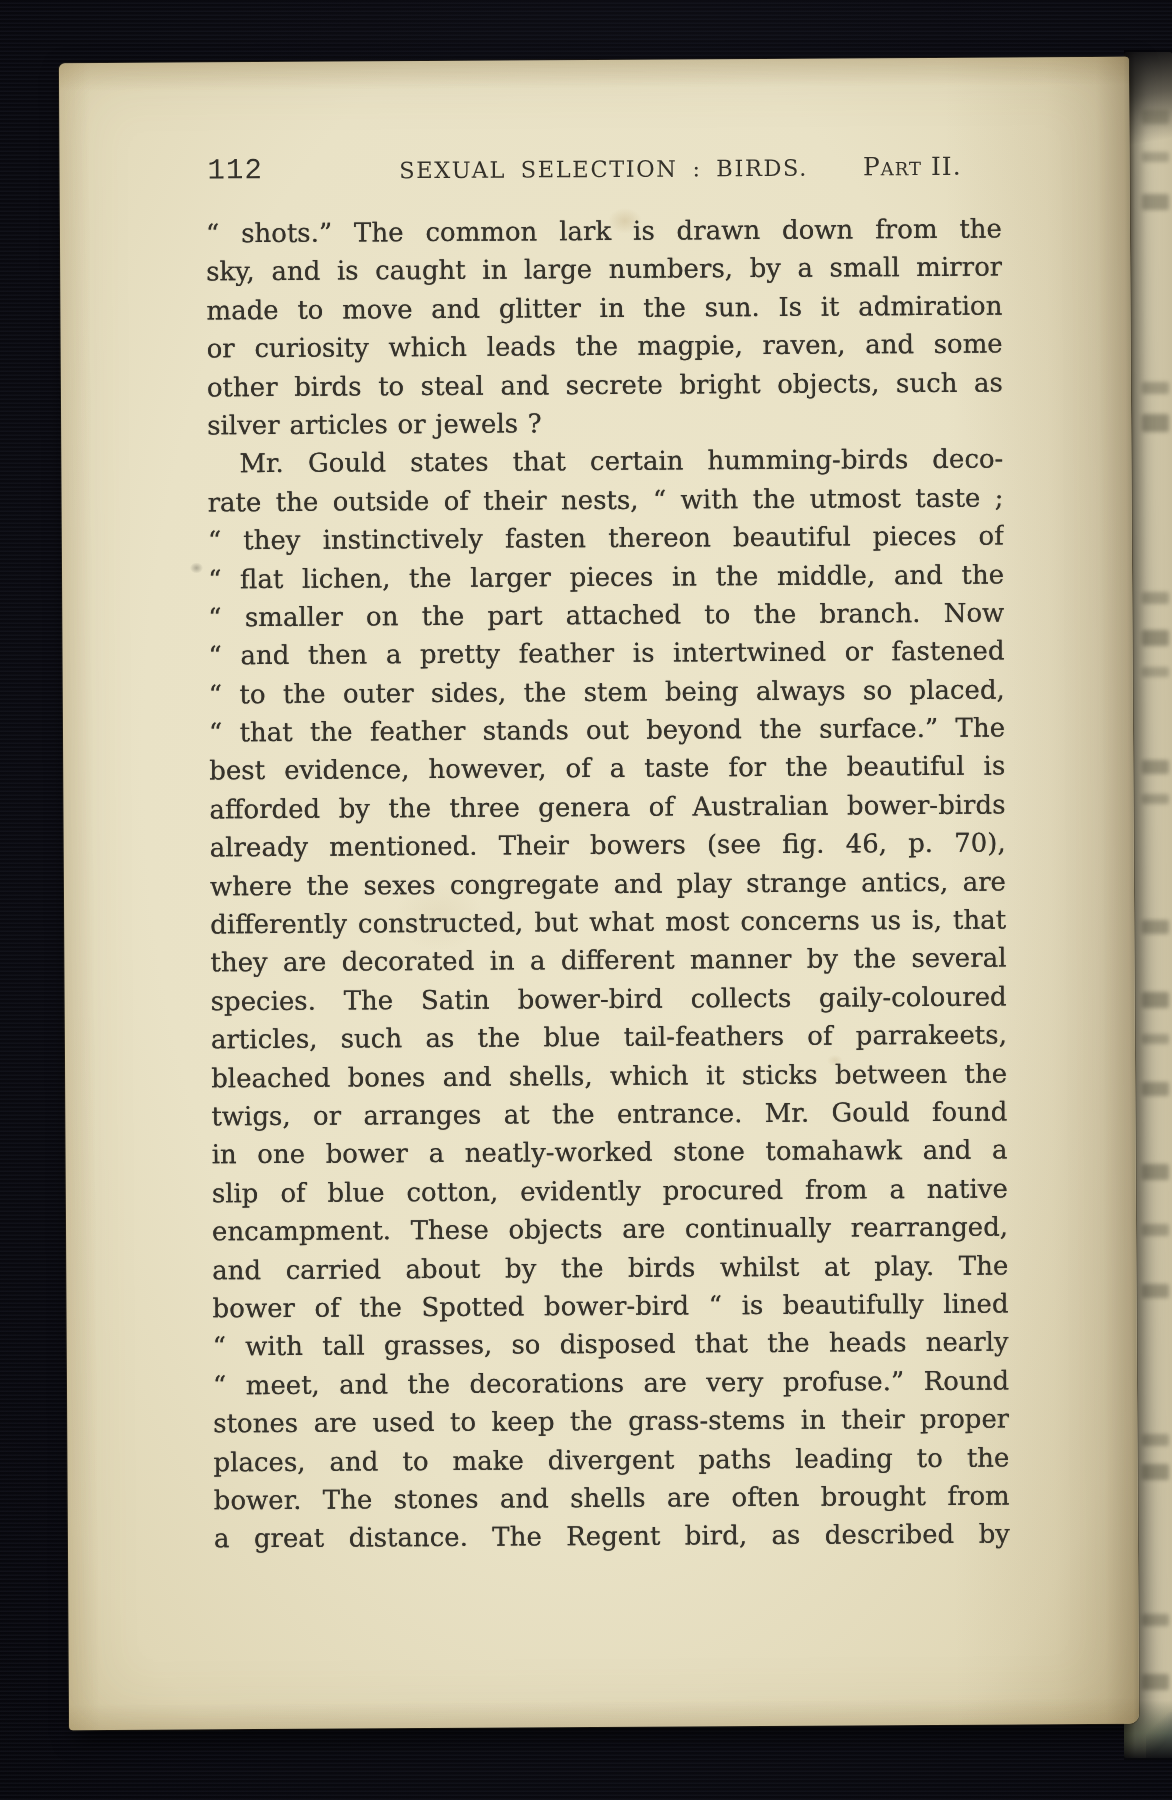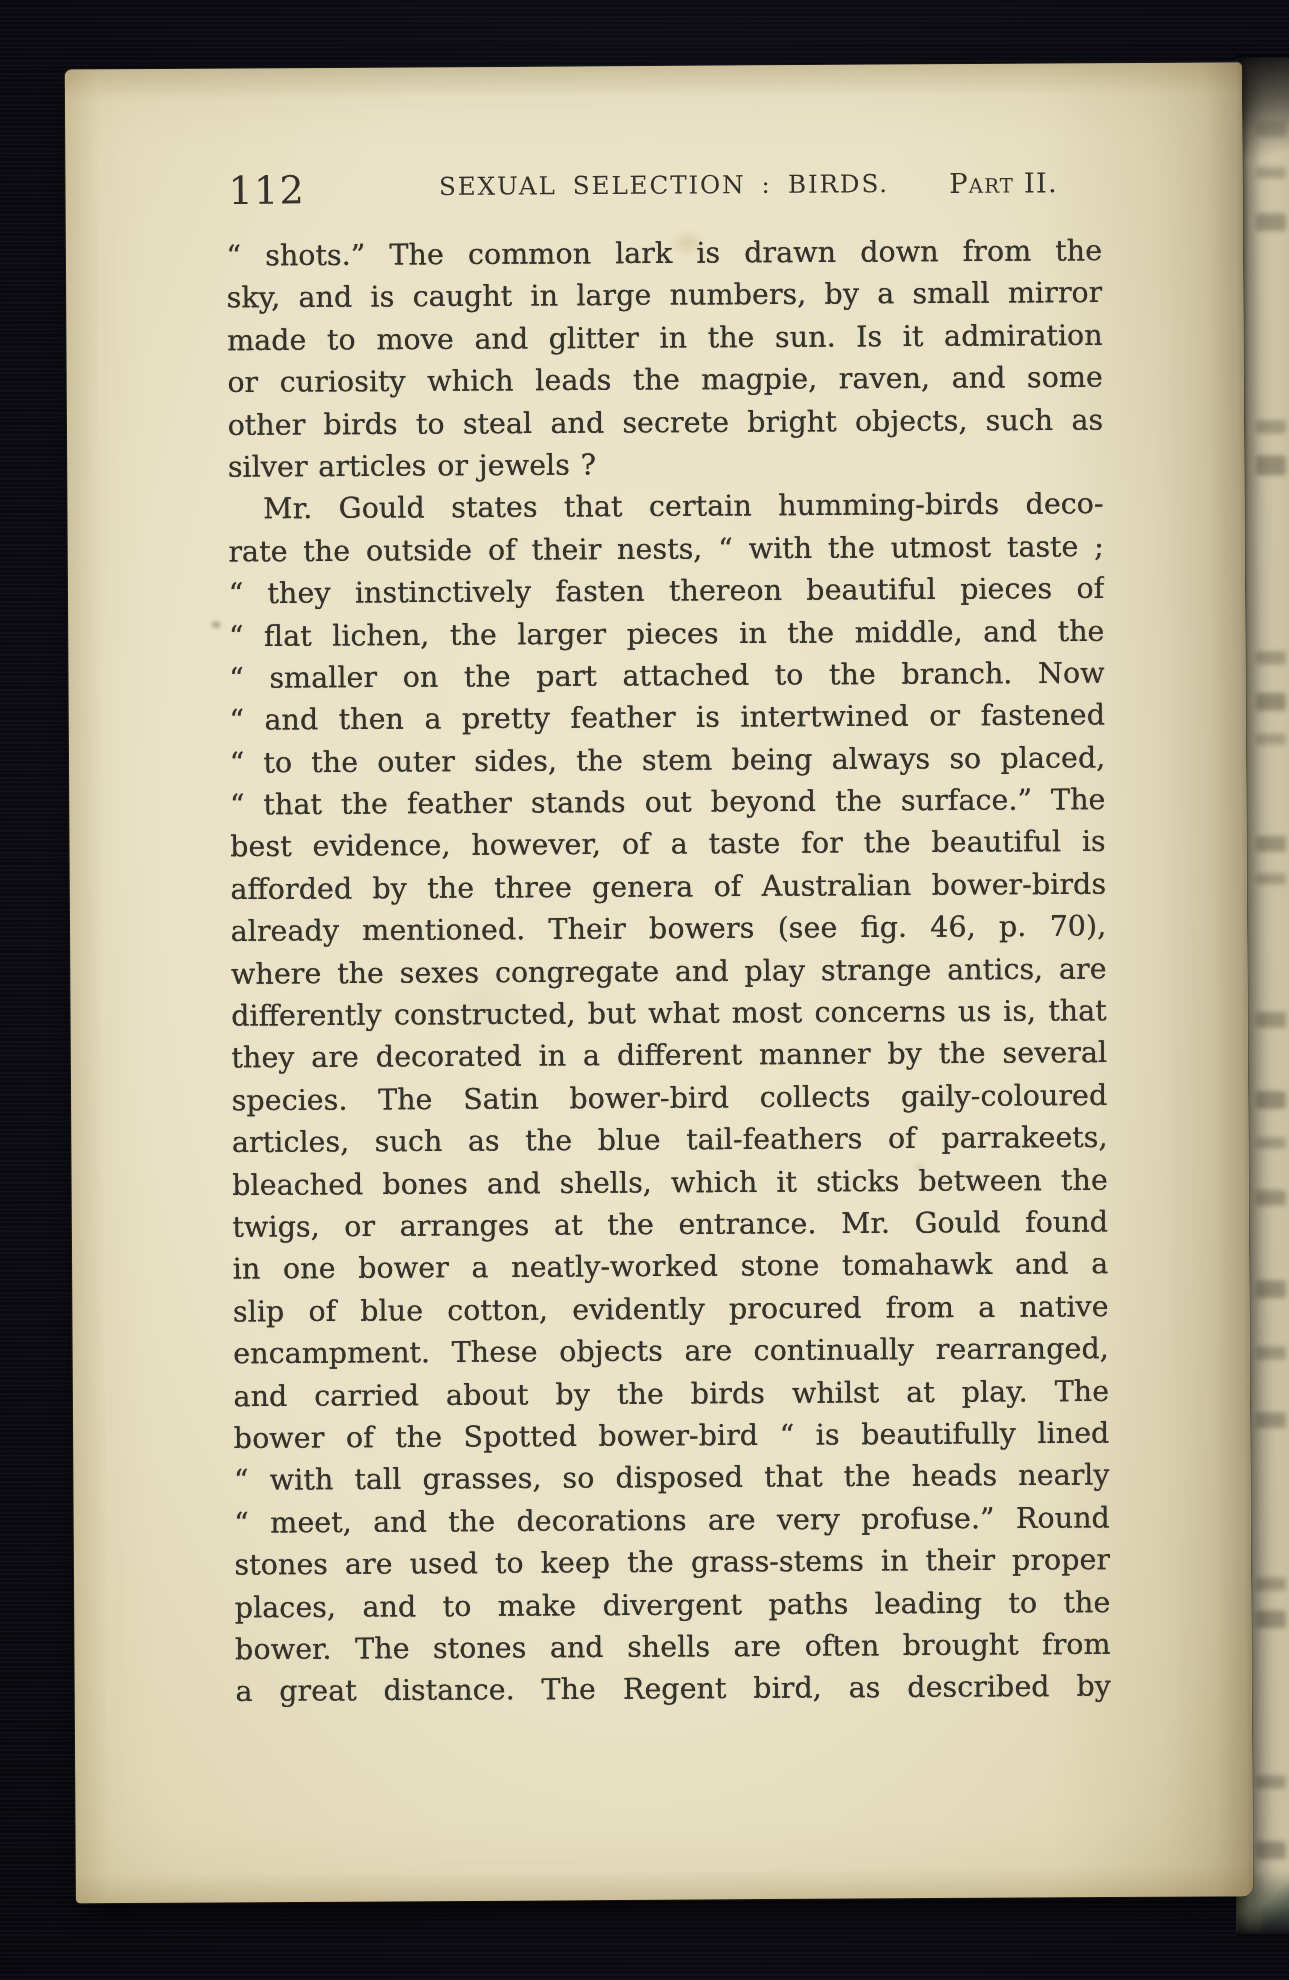--- a/index.html
+++ b/index.html
@@ -63,21 +63,21 @@
   }
   .stain{position:absolute;border-radius:50%;pointer-events:none;}
   .stain.s1{left:548px;top:148px;width:34px;height:26px;background:radial-gradient(rgba(150,115,50,0.18),rgba(150,115,50,0) 70%);}
   .stain.s2{left:330px;top:820px;width:90px;height:70px;background:radial-gradient(rgba(140,110,55,0.07),rgba(140,110,55,0) 70%);}
   .stain.s3{left:128px;top:500px;width:13px;height:11px;background:radial-gradient(rgba(85,82,72,0.40),rgba(85,82,72,0) 72%);}
   .stain.s4{left:762px;top:996px;width:16px;height:12px;background:radial-gradient(rgba(150,120,60,0.14),rgba(150,120,60,0) 70%);}
 
   
   .text-col{position:absolute;left:146px;top:86px;width:796px;}
   .running-head{position:relative;height:46px;font-size:23px;}
-  .pagenum{position:absolute;left:2px;top:6px;font-size:35px;letter-spacing:1px;}
+  .pagenum{position:absolute;left:2px;top:6px;font-size:29px;letter-spacing:1px;font-family:Liberation Mono, monospace;}
   .running-title{position:absolute;left:0;right:0;top:10px;text-align:center;letter-spacing:1.6px;word-spacing:6px;font-size:22.5px;}
   .part-label{position:absolute;right:40px;top:8px;font-variant:small-caps;font-size:25px;letter-spacing:1px;}
 
   .body-text{position:absolute;left:146px;top:152px;width:796px;
     font-size:26px;line-height:38.4px;
     text-shadow:0 0 0.7px rgba(53,50,43,0.85);
   }
   .tline{
     height:38.4px;overflow:hidden;
     text-align:justify;text-align-last:justify;

